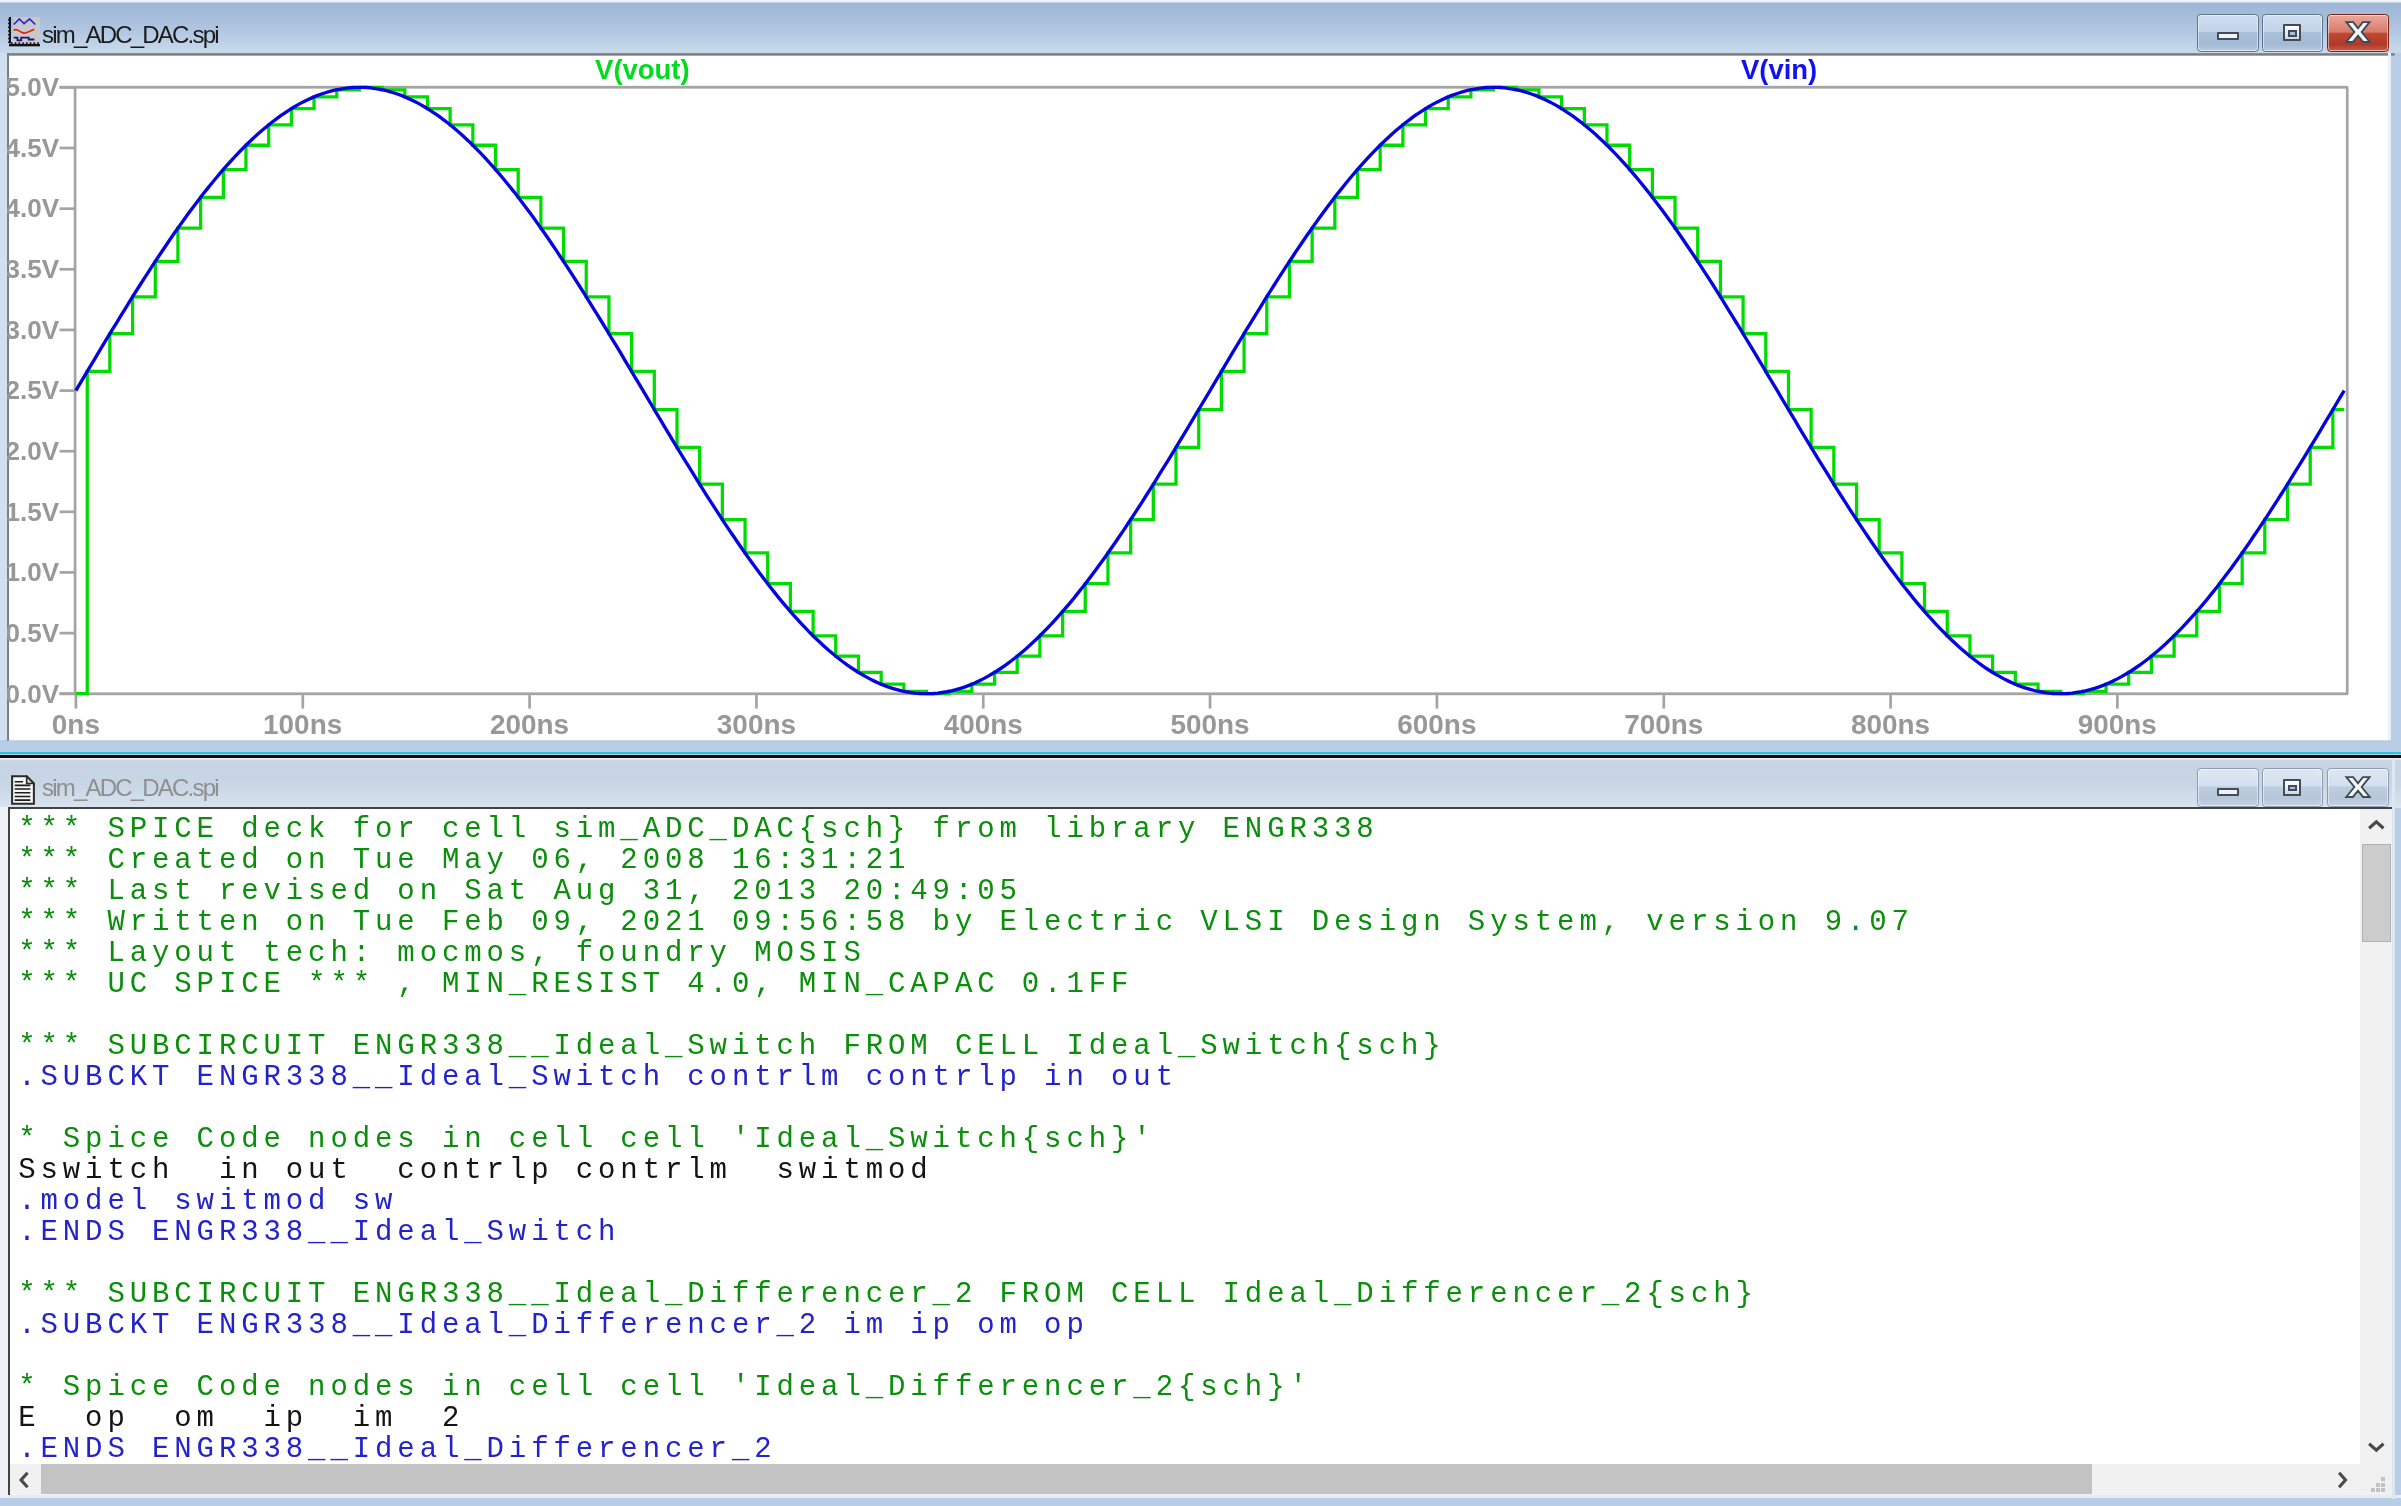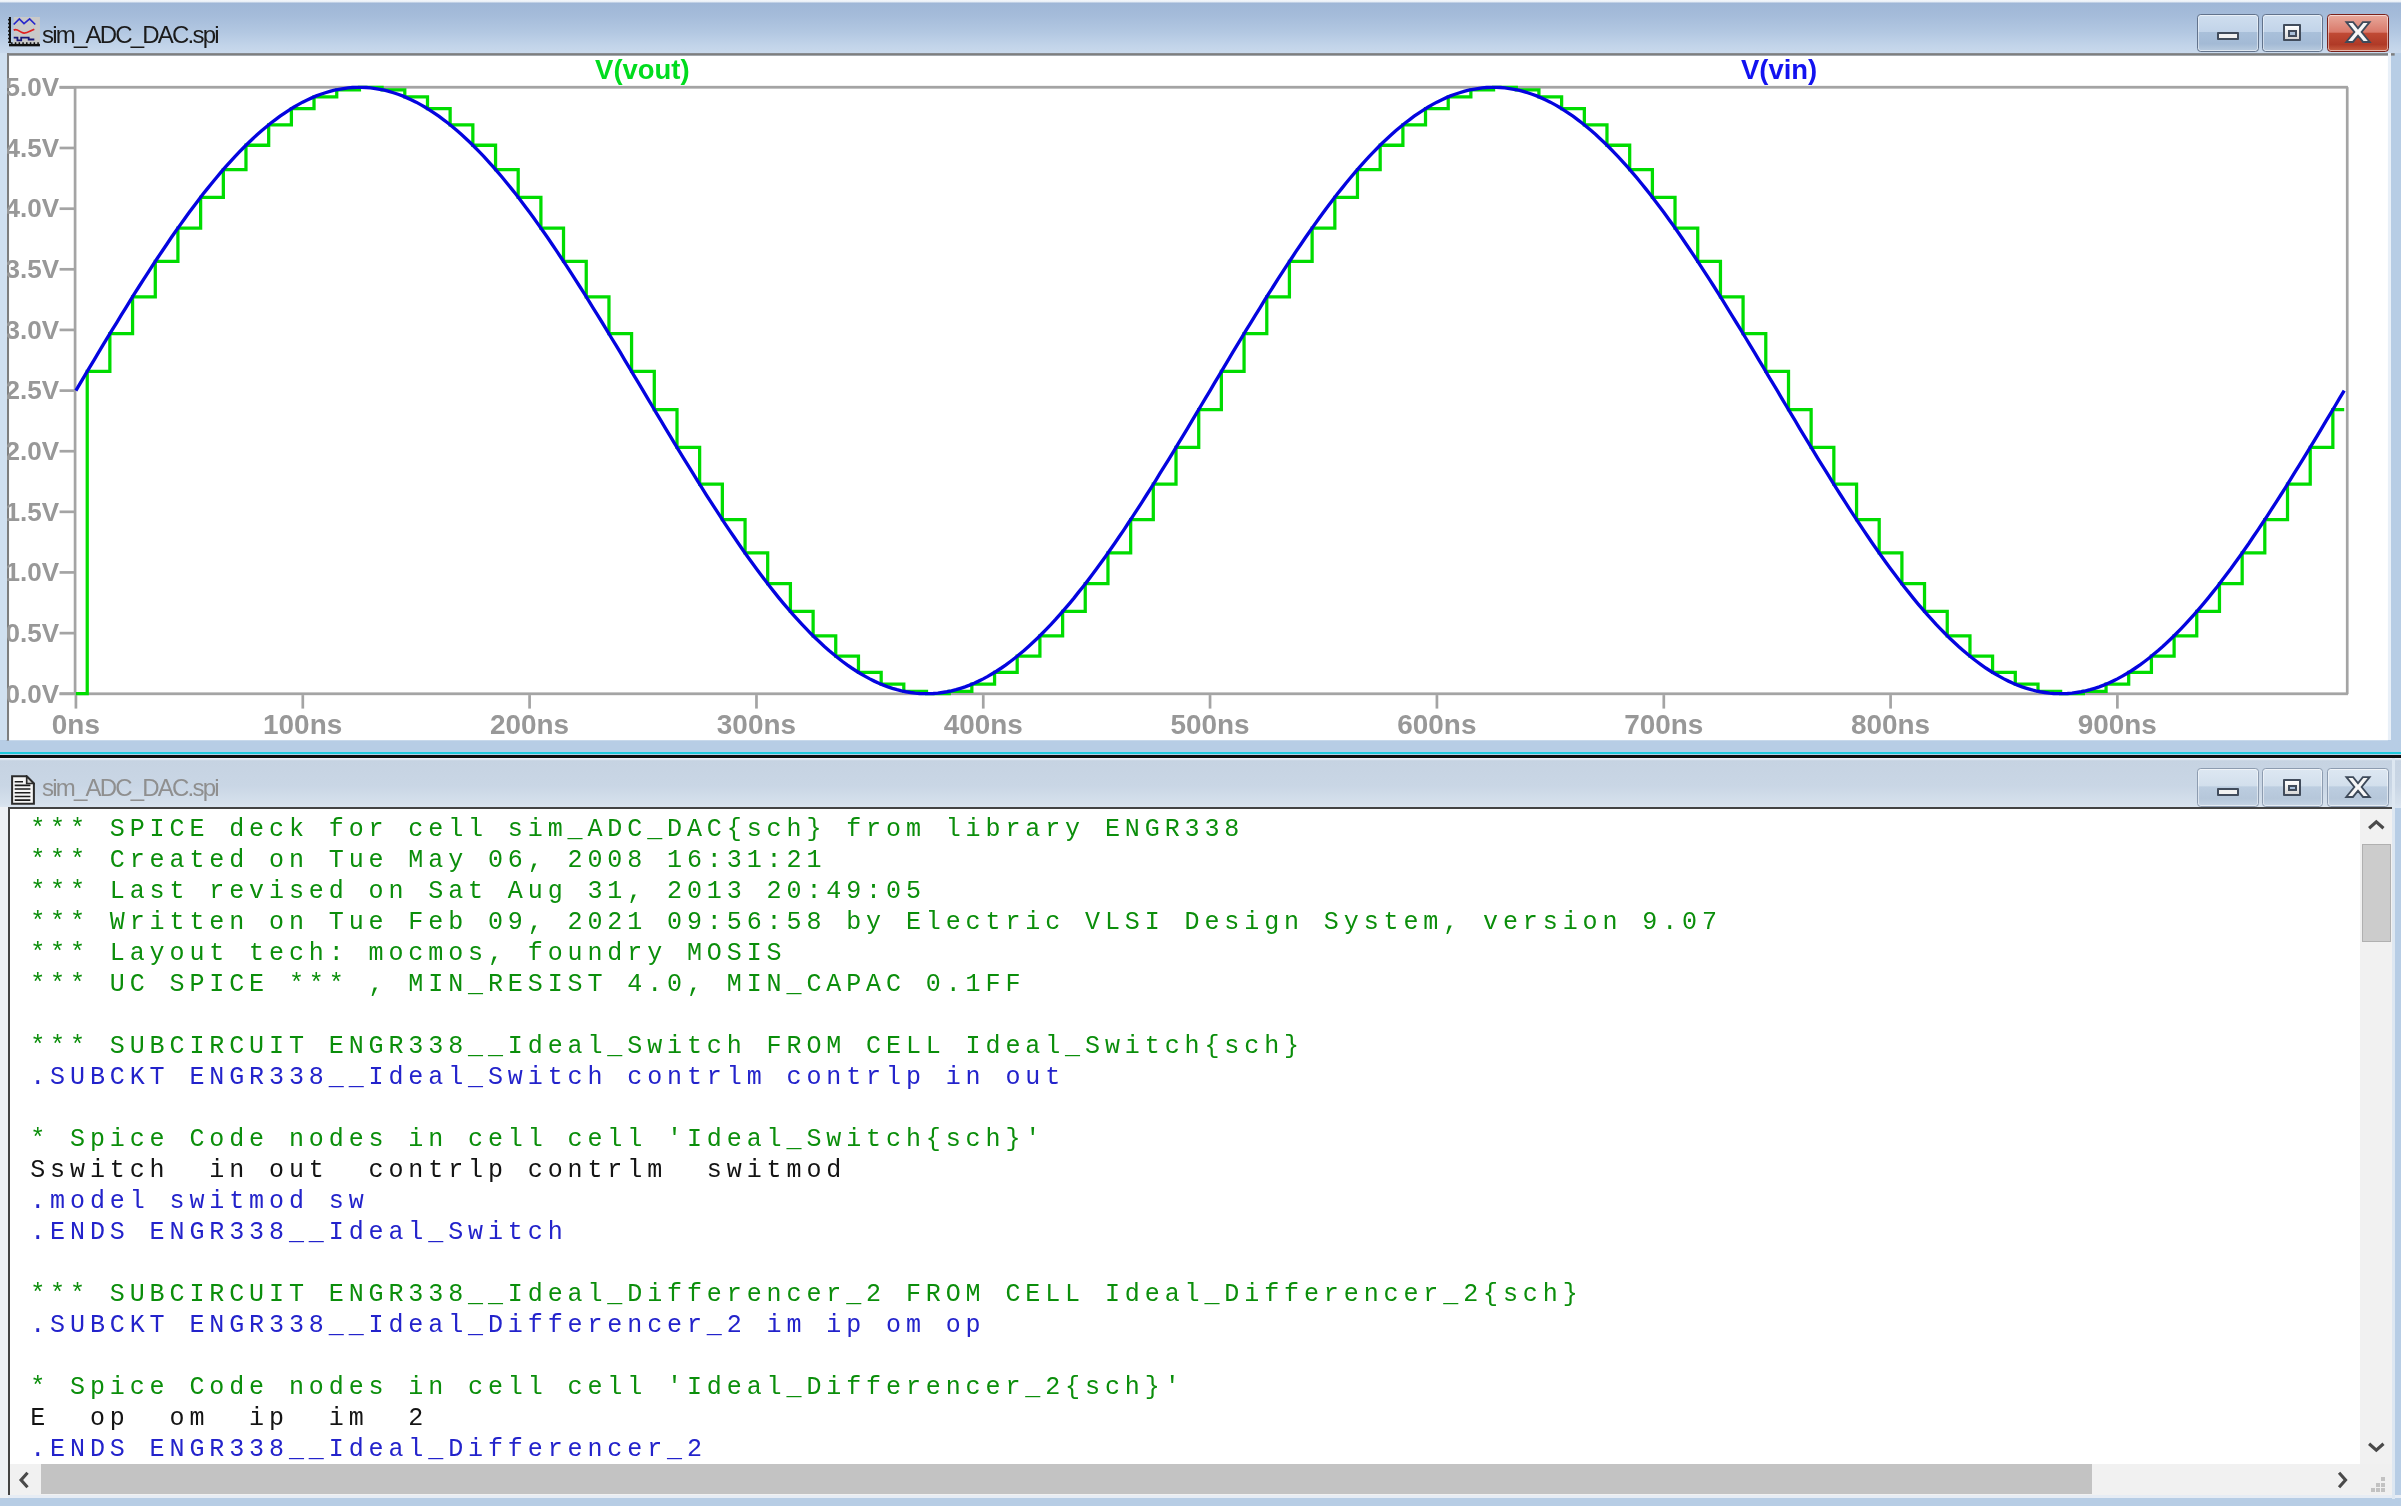--- a/index.html
+++ b/index.html
@@ -12,21 +12,21 @@
 #w2title{position:absolute;left:0;top:758px;width:2401px;height:50px;
  background:linear-gradient(180deg,#edf2f7 0px,#e7edf4 0.9px,#c6d3e2 2.8px,#c9d6e5 55%,#d5e0ec 90%,#dbe5f0 100%)}
 #w2text{position:absolute;left:42px;top:774px;font-size:24px;color:#8f8f8f;letter-spacing:-1.8px}
 #plot{position:absolute;left:0;top:0}
 .ylab{font-family:"Liberation Sans",sans-serif;font-weight:bold;font-size:28px;fill:#989898}
 .xlab{font-family:"Liberation Sans",sans-serif;font-weight:bold;font-size:30px;fill:#989898}
 .leg{font-family:"Liberation Sans",sans-serif;font-weight:bold;font-size:29.5px}
 #textctl{position:absolute;left:7.8px;top:807px;width:2384px;height:691px;background:#f1f1f1;
  border-top:2.8px solid #434343;border-left:2.2px solid #434343;box-sizing:border-box}
 #textwhite{position:absolute;left:0;top:0;width:2350px;height:655px;background:#fff;overflow:hidden}
-pre.code{margin:12px;padding:0 0 0 8.4px;margin-top:5.4px;font-family:"Liberation Mono",monospace;font-size:25px;line-height:31px;letter-spacing:4.9px}
+pre.code{margin:0;padding:0 0 0 8.4px;margin-top:5.4px;font-family:"Liberation Mono",monospace;font-size:29px;line-height:31px;letter-spacing:4.9px}
 pre.code span{display:block;height:31px}
 #vsb{position:absolute;left:2350px;top:0;width:32px;height:655px;background:#f1f1f1}
 #vthumb{position:absolute;left:2352px;top:35px;width:27px;height:96px;background:#cccccc;border:0.9px solid #b0b0b0}
 #hsb{position:absolute;left:0;top:655px;width:2350px;height:29.5px;background:#f1f1f1}
 #hthumb{position:absolute;left:31px;top:655px;width:2051px;height:29.5px;background:#c3c3c3}
 #corner{position:absolute;left:2350px;top:655px;width:32px;height:29.5px;background:#f0f0f0}
 #w2bot{position:absolute;left:0;top:1495px;width:2401px;height:3.2px;background:#e6ecf4}
 .grip{position:absolute;width:4.1px;height:4.1px;background:#c2c2c2}
 </style></head>
 <body>

